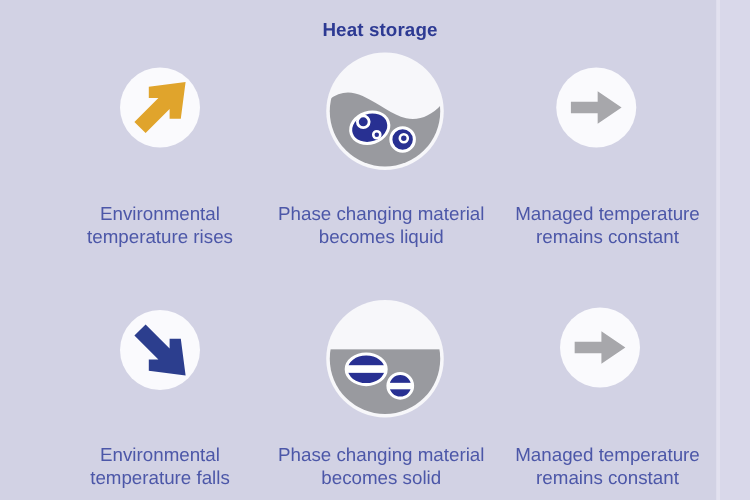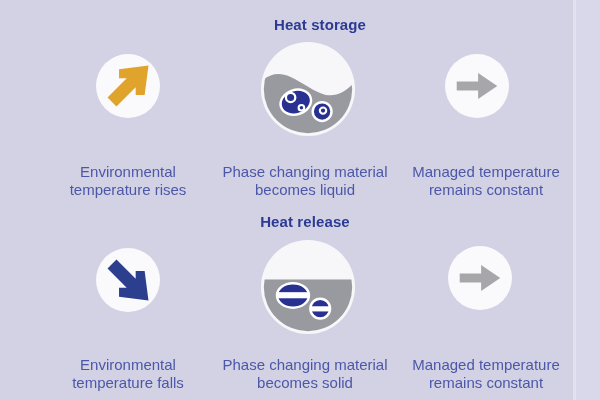--- a/index.html
+++ b/index.html
@@ -8,21 +8,21 @@
     background:#d2d2e4;
     font-family:"Liberation Sans", sans-serif;
   }
   .edge-line{position:absolute;left:573px;top:0;width:3px;height:400px;background:#e2e1ef;}
   .edge-band{position:absolute;left:576px;top:0;width:24px;height:400px;background:#d9d8ea;}
 
   .title{
     position:absolute;width:200px;text-align:center;margin:0;
     font-size:15px;font-weight:bold;color:#2d3a93;letter-spacing:.1px;
   }
-  .t-storage{left:220px;top:16px;}
+  .t-storage{left:204px;top:16px;}
   .t-release{left:205px;top:213px;}
 
   .label{
     position:absolute;width:210px;text-align:center;
     font-size:15px;line-height:18px;color:#4c57a8;white-space:pre-line;margin-top:25px;
   }
   .l-r1c1{left:23px;top:138px;}
   .l-r1c2{left:200px;top:138px;}
   .l-r1c3{left:381px;top:138px;}
   .l-r2c1{left:23px;top:331px;}
@@ -86,21 +86,20 @@
     </svg>
   </div>
 
   <div class="label l-r1c1">Environmental
 temperature rises</div>
   <div class="label l-r1c2">Phase changing material
 becomes liquid</div>
   <div class="label l-r1c3">Managed temperature
 remains constant</div>
 
-  <h2 class="title t-release">Heat release</h2>
 
   <div class="circle small c-r2c1">
     <svg width="64" height="64" viewBox="0 0 100 100">
       <path transform="translate(6,6)" fill="#2c3e8e" d="M26,12 L56,42 L56,30 L70,30 L76,76 L30,70 L30,56 L42,56 L12,26 Z"></path>
     </svg>
   </div>
 
   <div class="circle large c-r2c2">
     <svg width="94" height="94" viewBox="0 0 100 100">
       <defs>

